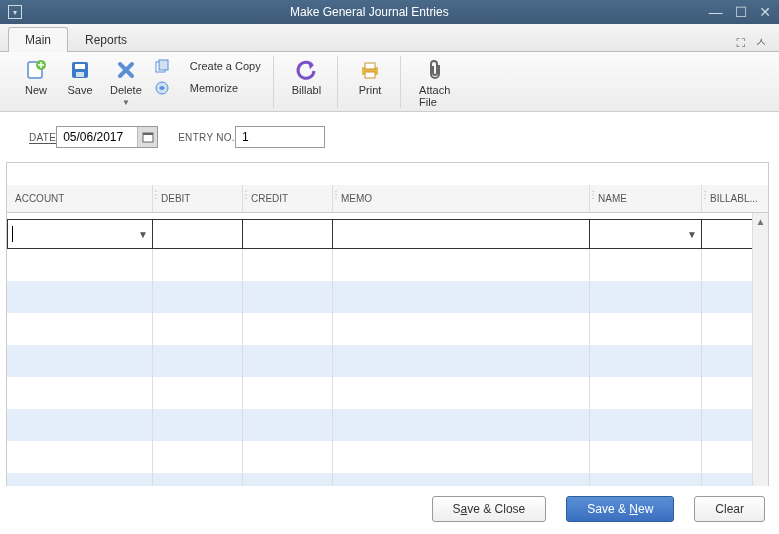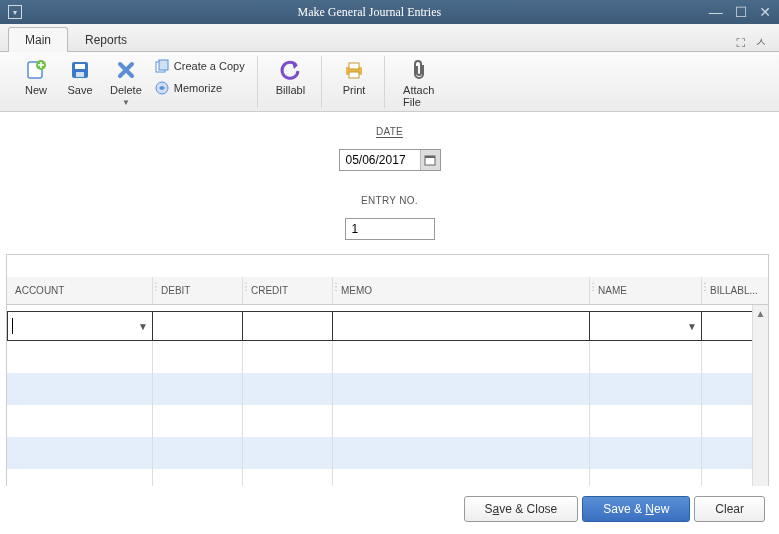--- a/index.html
+++ b/index.html
@@ -1,44 +1,44 @@
 <!DOCTYPE html>
 <html><head>
 <meta charset="utf-8">
 <style>
 * { box-sizing: border-box; margin: 0; padding: 0; font-family: Arial, sans-serif; }
 body { background: #fff; width: 779px; height: 534px; overflow: hidden; }
 
 .titlebar { background: linear-gradient(#4a6a8a, #3d5a78); height: 24px; display: flex; align-items: center; color: #fff; font-size: 12px; padding: 0 8px; }
 .titlebar .sys-icon { width: 14px; height: 14px; border: 1px solid #cfd8e0; margin-right: 8px; display:flex;align-items:center;justify-content:center;font-size:8px;color:#cfd8e0; }
-.titlebar .title { flex: 1; text-align: center; font-family: Liberation Serif, serif; }
+.titlebar .title { flex: 1; text-align: center; }
 .titlebar .win-btns { display: flex; gap: 12px; }
 .titlebar .win-btn { color: #cfd8e0; cursor: pointer; font-size: 14px; line-height:1; }
 
 .tabbar { background: linear-gradient(#f5f5f5,#e8e8e8); height: 28px; display: flex; align-items: flex-end; padding: 0 8px; border-bottom: 1px solid #bbb; position: relative; }
 .tab { padding: 5px 16px; font-size: 12px; color: #333; border: 1px solid transparent; border-bottom: none; cursor: pointer; position: relative; top: 1px; }
 .tab.active { background: #f7f7f7; border-color: #bbb; border-radius: 3px 3px 0 0; }
 .tabbar .tab-right { margin-left: auto; display: flex; gap: 10px; color: #555; font-size: 12px; padding-right:4px; align-items:center; }
 .tab-right span { cursor: pointer; }
 
 .toolbar { background: linear-gradient(#fbfbfb,#ececec); height: 60px; display: flex; align-items: center; padding: 0 6px; border-bottom: 1px solid #ccc; gap: 2px; }
 .tool-group { display: flex; align-items: flex-start; border-right: 1px solid #d6d6d6; padding: 0 8px; height: 52px; }
 .tool-group:last-child { border-right: none; }
 .nav-group { display: flex; flex-direction: column; align-items: center; gap: 2px; }
 .nav-arrows { display: flex; gap: 4px; }
 .arrow-btn { width: 18px; height: 16px; cursor: pointer; display: flex; align-items: center; justify-content: center; }
 .find-btn { border: 1px solid #aaa; border-radius: 3px; padding: 3px 10px; font-size: 11px; background: linear-gradient(#fff,#eee); cursor: pointer; }
 
 .tool-btn { display: flex; flex-direction: column; align-items: center; justify-content: center; padding: 2px 8px; font-size: 11px; color: #333; cursor: pointer; gap: 2px; min-width: 44px; }
 .tool-btn .ico { width: 24px; height: 24px; display: flex; align-items: center; justify-content: center; }
 .mini-btns { display: flex; flex-direction: column; gap: 2px; }
-.mini-btn { display: flex; align-items: center; gap: 4px; font-size: 11px; color: #333; cursor: pointer; padding: 2px 4px; }
+.mini-btn { display: flex; align-items: center; gap: 20px; font-size: 11px; color: #333; cursor: pointer; padding: 2px 4px; }
 .mini-btn .mico { width: 16px; height: 16px; }
 
-.form-row { display: flex; align-items: center; gap: 12px; padding: 14px 29px 6px; font-size: 11px; color: #333; flex-direction: column; }
+.form-row { display: flex; align-items: center; padding: 14px 29px 6px; font-size: 11px; color: #333; }
 .form-row label { text-transform: uppercase; font-size: 10px; color: #555; letter-spacing: .3px; }
 .date-input { display: flex; align-items: center; border: 1px solid #999; background: #fff; height: 22px; }
 .date-input input { border: none; width: 80px; padding: 0 6px; font-size: 12px; outline: none; }
 .date-input .cal { width: 20px; height: 20px; background: #ddd; display: flex; align-items: center; justify-content: center; cursor: pointer; border-left:1px solid #bbb; }
 .entry-input { border: 1px solid #999; height: 22px; width: 90px; padding: 0 6px; font-size: 12px; background:#fff; }
 
 .grid-wrap { margin: 8px 10px 0 6px; border: 1px solid #ccc; position: relative; }
 .grid-head { display: flex; background: #f5f5f5; height: 28px; border-bottom: 1px solid #ccc; margin-top: 22px; }
 .gh { font-size: 10px; color: #555; padding: 8px 8px 0; border-right: 1px solid #ddd; position: relative; }
 .gh::before { content: ''; position: absolute; left: 0; top: 6px; bottom: 6px; width: 0; }
@@ -61,21 +61,21 @@
 .cell.col-bill{border-right:none;}
 .spacer-row { height: 6px; background:#fff; }
 
 .active-row { display: flex; height: 30px; border: 1px solid #333; margin: 0; }
 .active-row .acell { border-right: 1px solid #333; display: flex; align-items: center; padding: 0 4px; position: relative; }
 .active-row .acell:last-child { border-right: none; }
 .active-row input { border: none; width: 100%; font-size: 12px; outline: none; background: transparent; }
 .dd-arrow { position: absolute; right: 4px; top: 50%; transform: translateY(-50%); cursor: pointer; color: #555; font-size: 10px; }
 .cursor-bar { width: 1px; height: 16px; background: #000; }
 
-.footer { position: absolute; bottom: 0; left: 0; right: 0; padding: 10px 14px 12px; display: flex; justify-content: flex-end; gap: 4px; background:#fff; }
+.footer { position: absolute; bottom: 0; left: 0; right: 0; padding: 10px 14px 12px; display: flex; justify-content: flex-end; gap: 20px; background:#fff; }
 .btn { height: 26px; padding: 0 20px; font-size: 12px; border: 1px solid #999; border-radius: 3px; background: linear-gradient(#fff,#eee); cursor: pointer; color:#333; }
 .btn.primary { background: linear-gradient(#5a8fd6,#3a6fc0); color: #fff; border-color: #2a5fa0; }
 .btn u { text-decoration: underline; }
 
 svg { display: block; }
 </style>
 </head>
 <body>
 
 <div class="titlebar">

